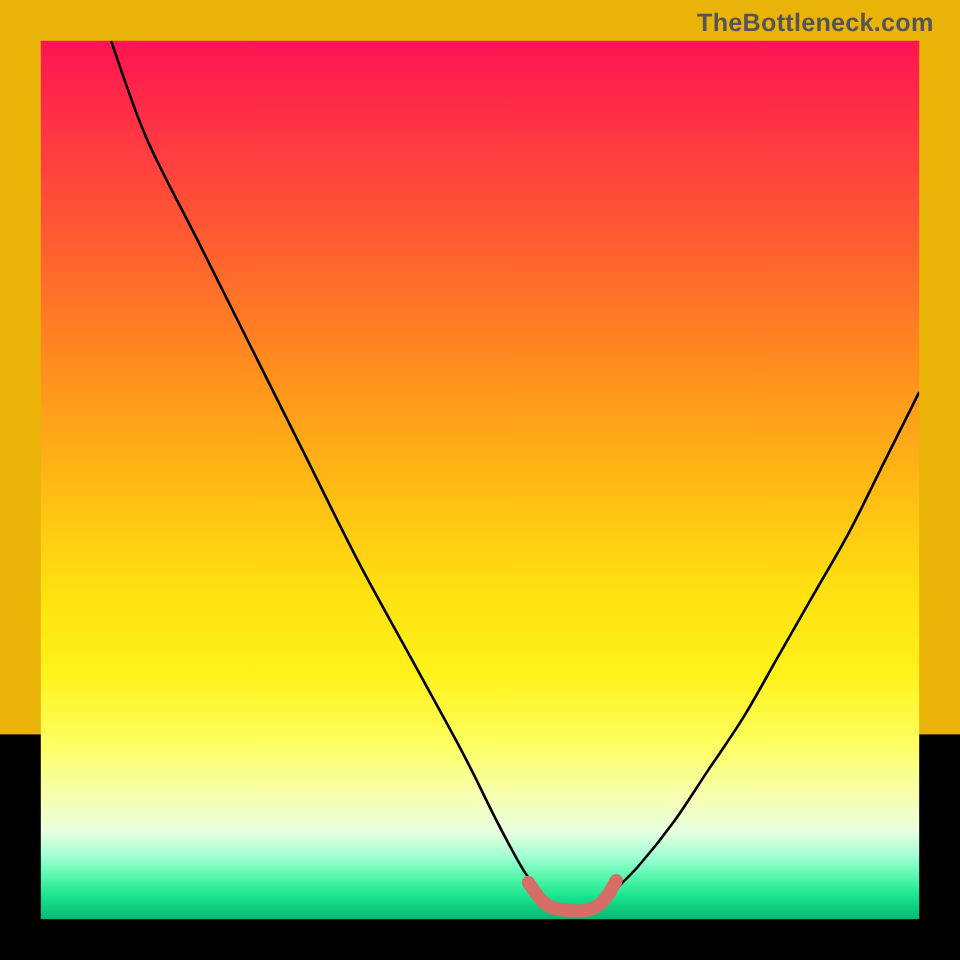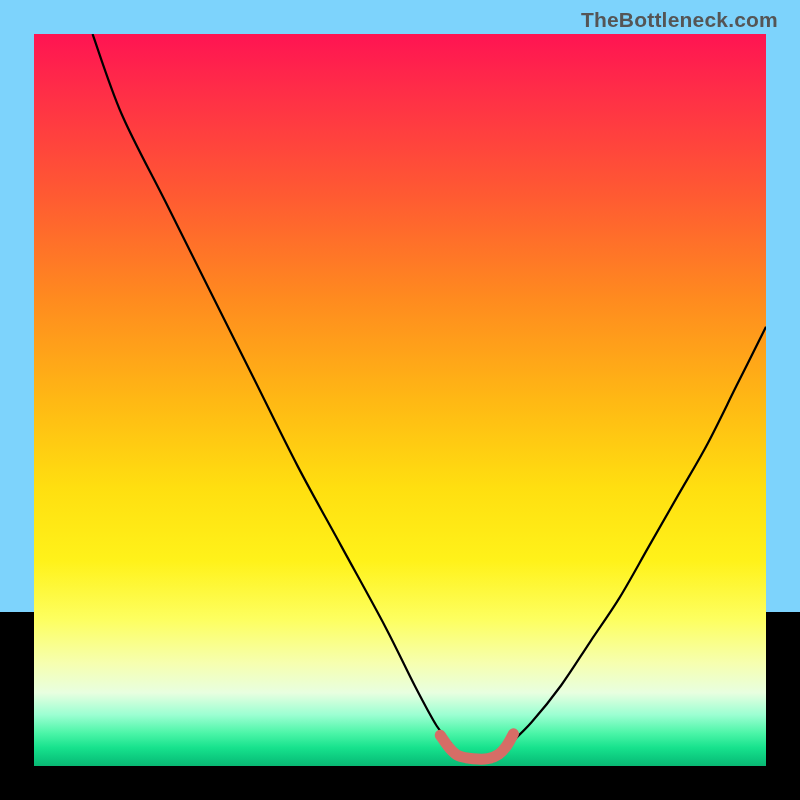--- a/index.html
+++ b/index.html
@@ -8,21 +8,21 @@
     width: 800px;
     height: 800px;
     overflow: hidden;
     background: #000;
     font-family: Arial, Helvetica, sans-serif;
   }
   .frame {
     position: relative;
     width: 800px;
     height: 612px;
-    background: #7dd3fc;
+    background: #eab308;
   }
   .plot-area {
     position: absolute;
     left: 34px;
     top: 34px;
     width: 732px;
     height: 732px;
     
     background: linear-gradient(to bottom,
       #ff1452 0%,

